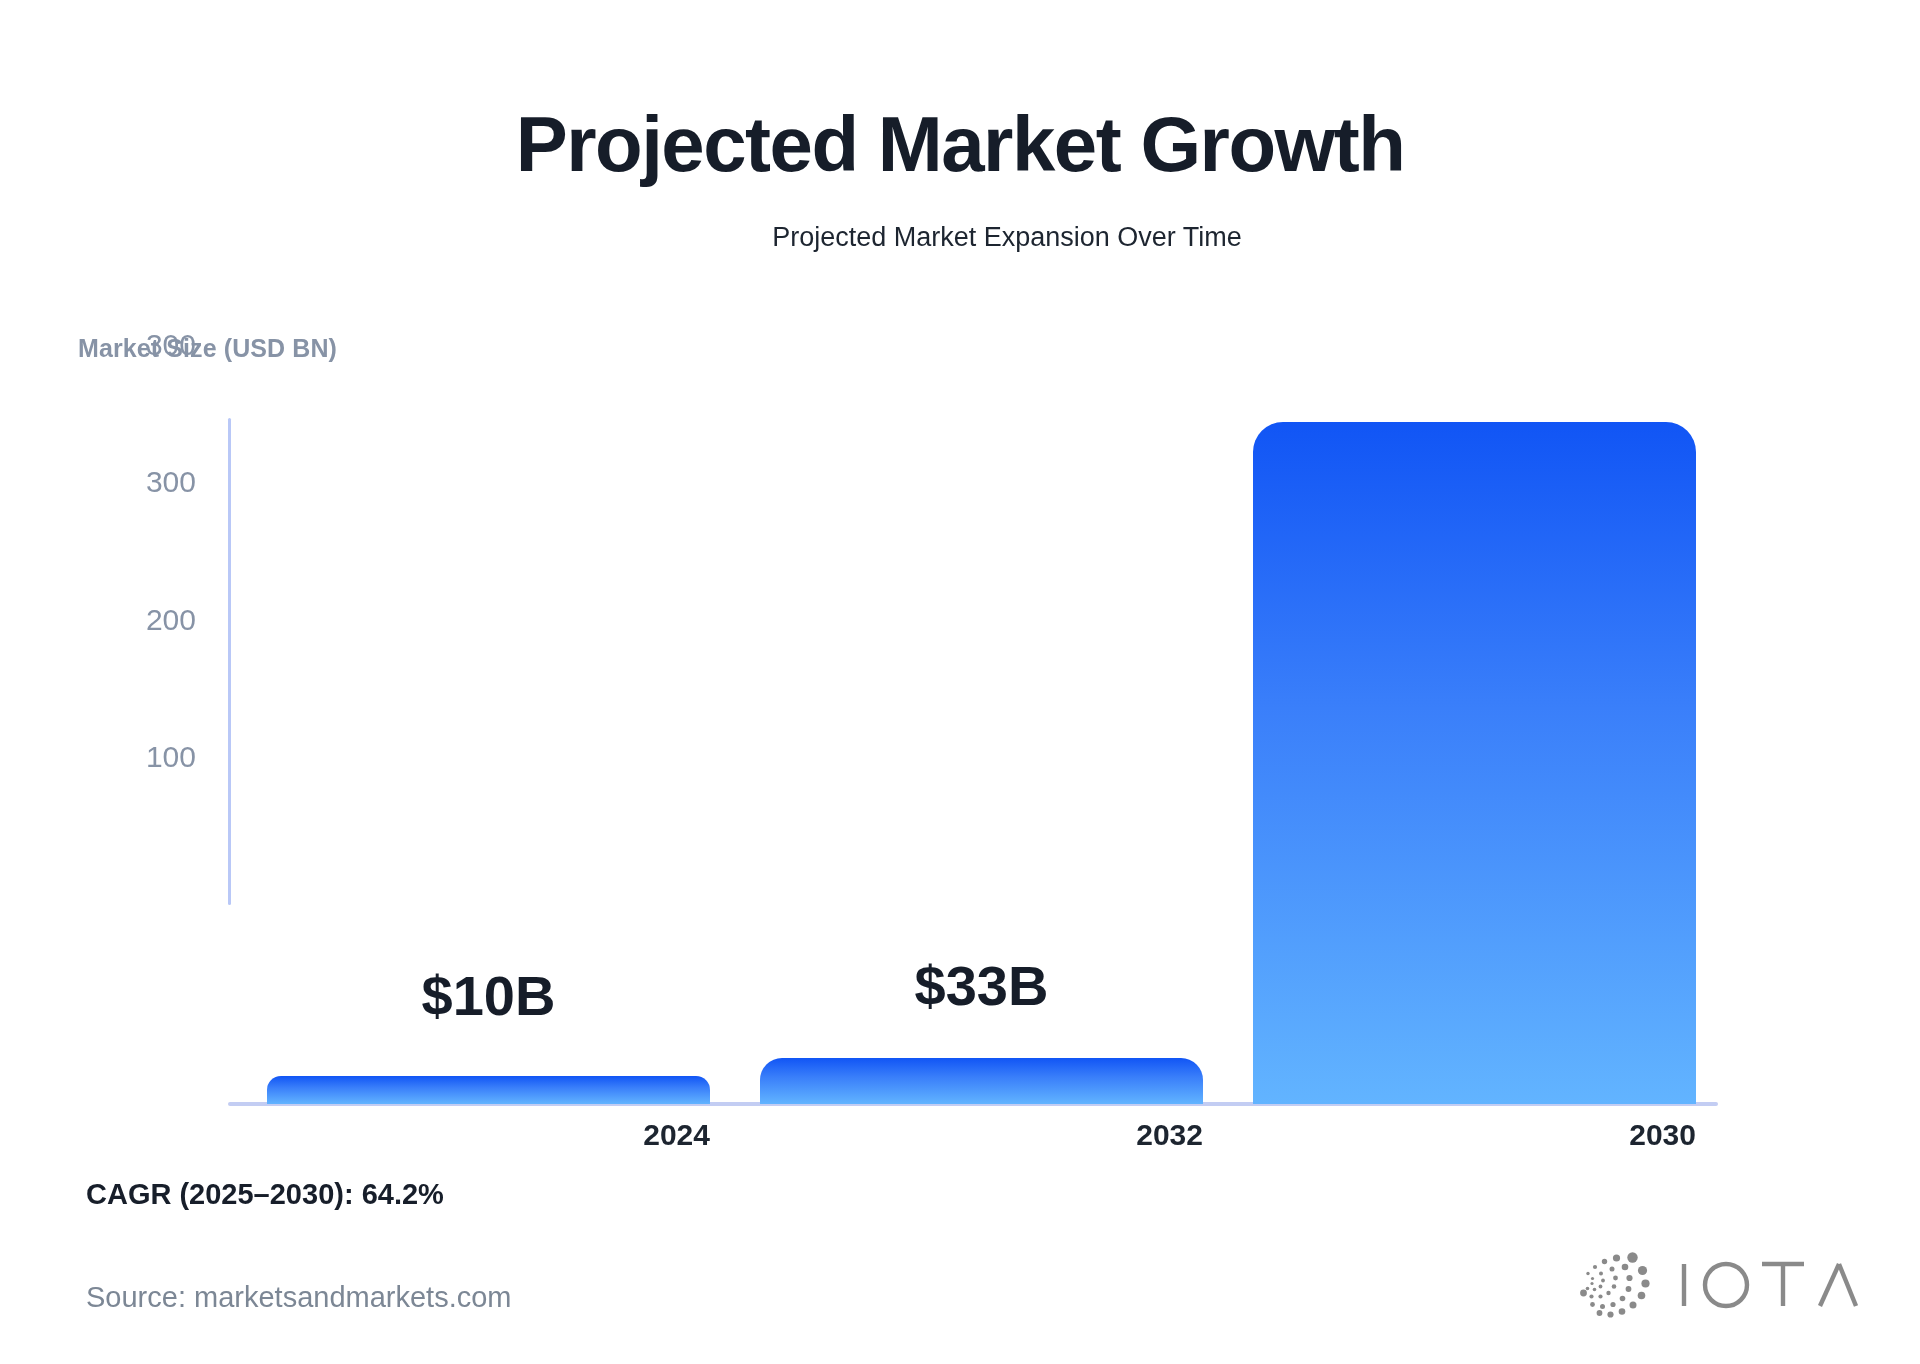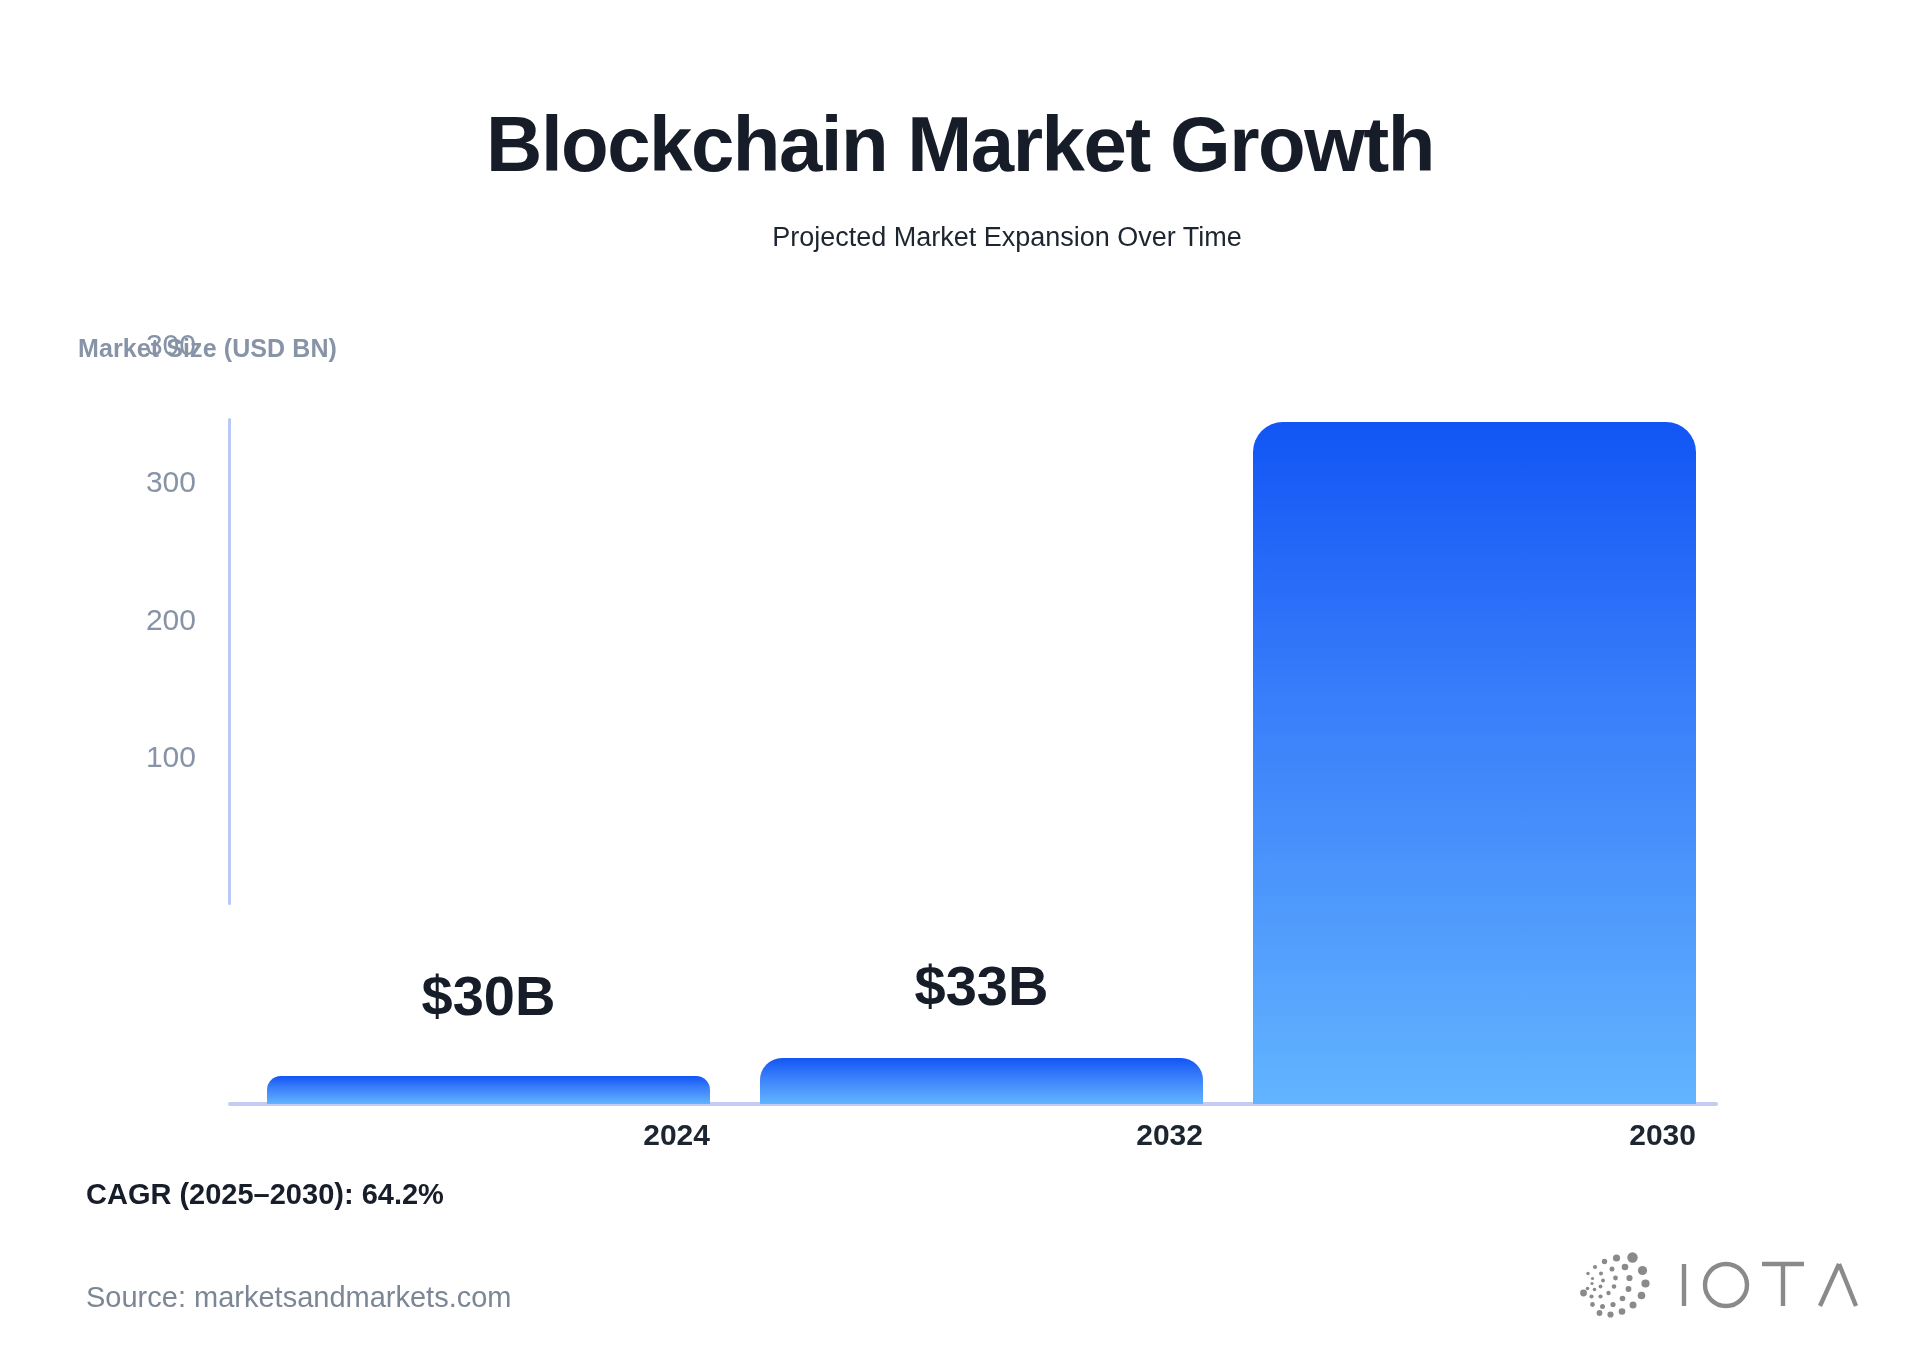--- a/index.html
+++ b/index.html
@@ -165,21 +165,21 @@
     gap: 22px;
   }
   .brand-mark { display: block; }
   .brand-word { display: block; }
 </style>
 </head>
 <body>
 
 <div class="canvas">
 
-  <div class="chart-title">Blockchain Market Growth</div>
+  <div class="chart-title">Projected Market Growth</div>
 
   <div class="chart-subtitle">Projected Market Expansion Over Time</div>
 
   <div class="plot">
 
     <div class="axis-title">Market Size (USD BN)</div>
 
     <div class="y-axis-line"></div>
     <div class="x-axis-line"></div>
 
@@ -187,21 +187,21 @@
     <div class="tick-label" style="left:76px; top:467px;">300</div>
     <div class="tick-label" style="left:76px; top:605px;">200</div>
     <div class="tick-label" style="left:76px; top:742px;">100</div>
 
     <div class="bars-layer">
       <div class="bar" style="left:267px; width:443px; height:28px; border-radius:14px 14px 0 0;"></div>
       <div class="bar" style="left:760px; width:443px; height:46px; border-radius:22px 22px 0 0;"></div>
       <div class="bar" style="left:1253px; width:443px; height:682px; border-radius:30px 30px 0 0;"></div>
     </div>
 
-    <div class="bar-value" style="left:267px; width:443px; top:968px; font-size:56px;">$30B</div>
+    <div class="bar-value" style="left:267px; width:443px; top:968px; font-size:56px;">$10B</div>
     <div class="bar-value" style="left:760px; width:443px; top:958px; font-size:56px;">$33B</div>
 
     <div class="cat-label" style="left:267px; width:443px; top:1120px;">2024</div>
     <div class="cat-label" style="left:760px; width:443px; top:1120px;">2032</div>
     <div class="cat-label" style="left:1253px; width:443px; top:1120px;">2030</div>
   </div>
 
   <div class="cagr-note">CAGR (2025–2030): 64.2%</div>
 
   <div class="source-note">Source: marketsandmarkets.com</div>

